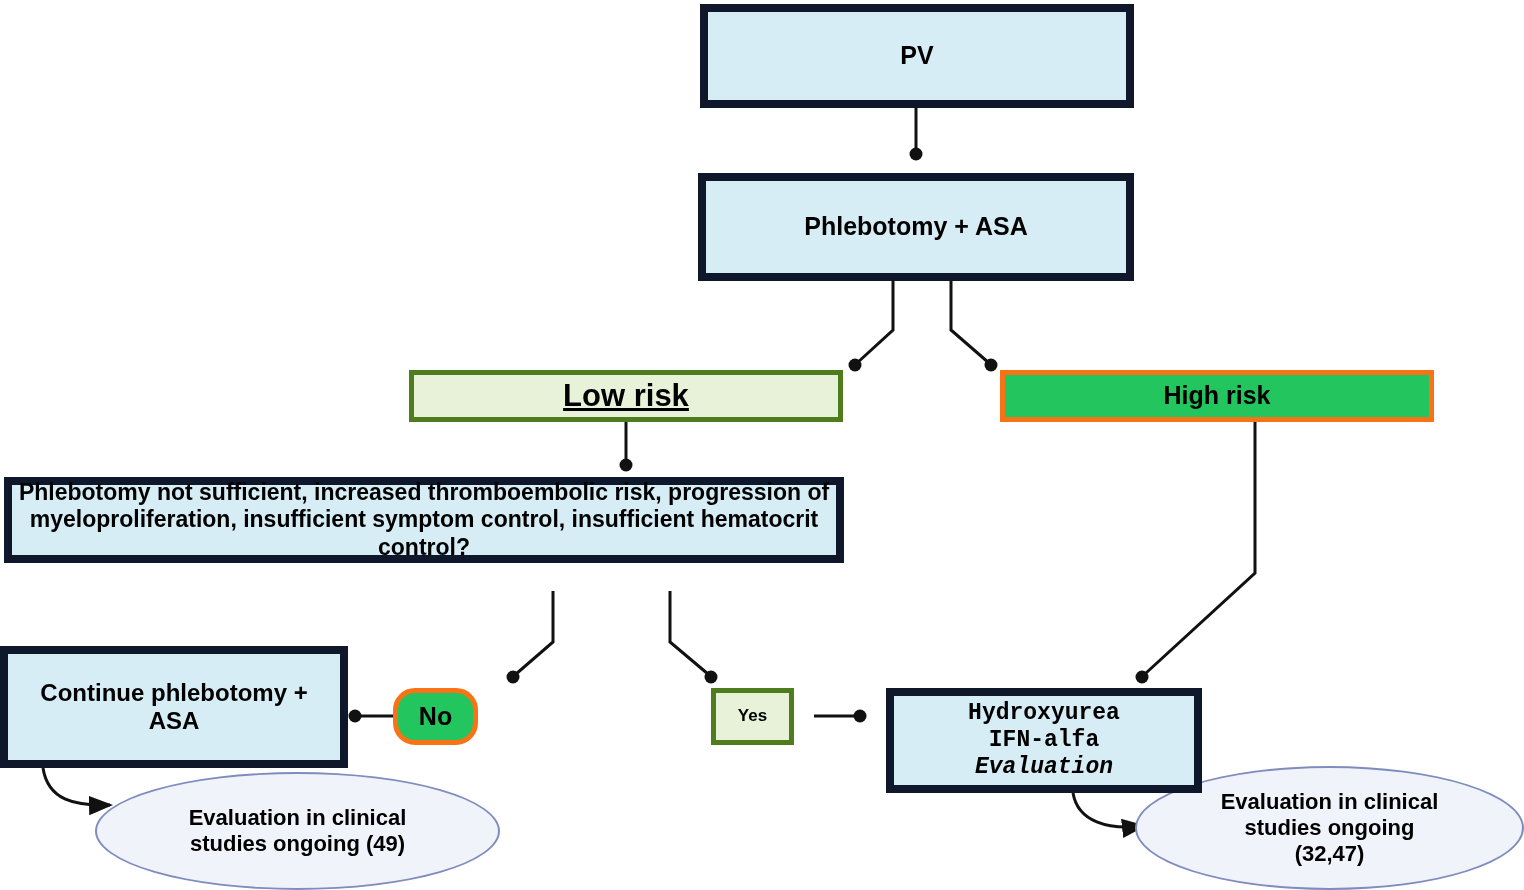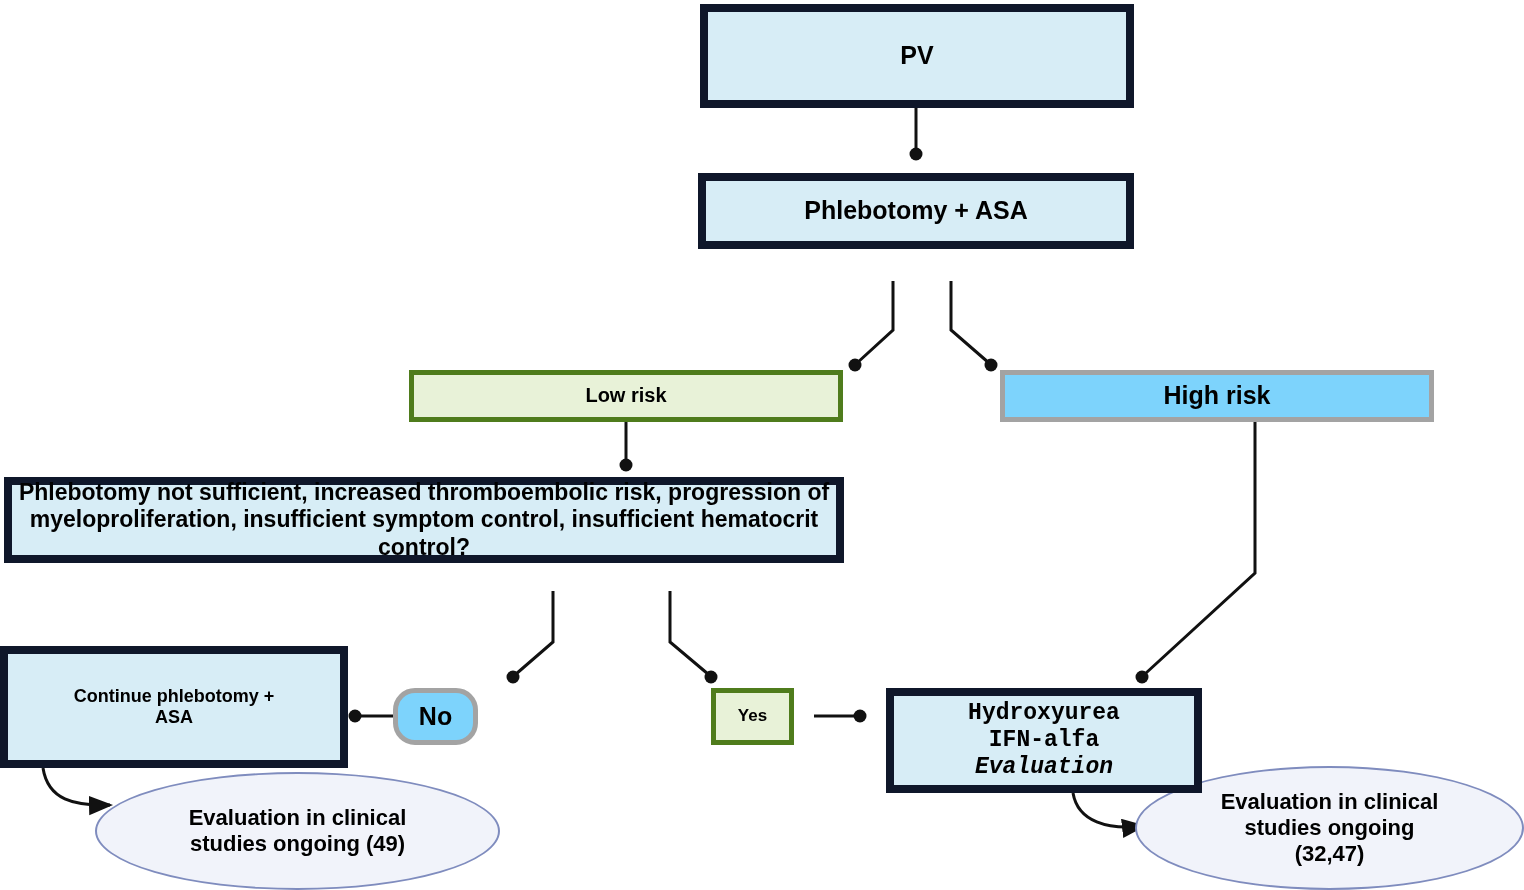--- a/index.html
+++ b/index.html
@@ -34,38 +34,38 @@
   }
   .node-blue {
     background: #d7edf6;
     border: 8px solid #0f172a;
   }
   .node-green {
     background: #e8f2d8;
     border: 5px solid #4f7c1c;
   }
   .node-tan {
-    background: #7dd3fc;
-    border: 5px solid #a3a3a3;
+    background: #22c55e;
+    border: 5px solid #f97316;
   }
   .node-ellipse {
     background: #f1f3fa;
     border: 2px solid #7f8cbe;
     border-radius: 50%;
     z-index: 2;
   }
   .node .ital {
     font-style: italic;
   }
   #pv-box        { left: 700px;  top: 4px;   width: 434px; height: 104px; font-size: 25px; }
-  #phleb-box     { left: 698px;  top: 173px; width: 436px; height: 76px; font-size: 25px; }
-  #lowrisk-box   { left: 409px;  top: 370px; width: 434px; height: 52px;  font-size: 20px; }
+  #phleb-box     { left: 698px;  top: 173px; width: 436px; height: 108px; font-size: 25px; }
+  #lowrisk-box   { left: 409px;  top: 370px; width: 434px; height: 52px;  font-size: 31px; text-decoration: underline; }
   #highrisk-box  { left: 1000px; top: 370px; width: 434px; height: 52px;  font-size: 25px; }
   #decision-box  { left: 4px;    top: 477px; width: 840px; height: 86px; font-size: 23px; }
-  #continue-box  { left: 0px;    top: 646px; width: 348px; height: 122px; font-size: 18px; }
+  #continue-box  { left: 0px;    top: 646px; width: 348px; height: 122px; font-size: 24px; }
   #no-box        { left: 393px;  top: 688px; width: 85px; height: 57px;  font-size: 25px; border-radius: 22px; }
   #yes-box       { left: 711px;  top: 688px; width: 83px; height: 57px;  font-size: 17px; }
   #hydroxy-box   { left: 886px;  top: 688px; width: 316px; height: 105px; font-size: 23px; font-family: Liberation Mono, monospace; }
   #ellipse-left  { left: 95px;   top: 772px; width: 405px; height: 118px; font-size: 22px; }
   #ellipse-right { left: 1135px; top: 766px; width: 389px; height: 124px; font-size: 22px; }
 </style>
 </head>
 <body>
 
 <svg id="flow" viewBox="0 0 1524 890" xmlns="http://www.w3.org/2000/svg">

